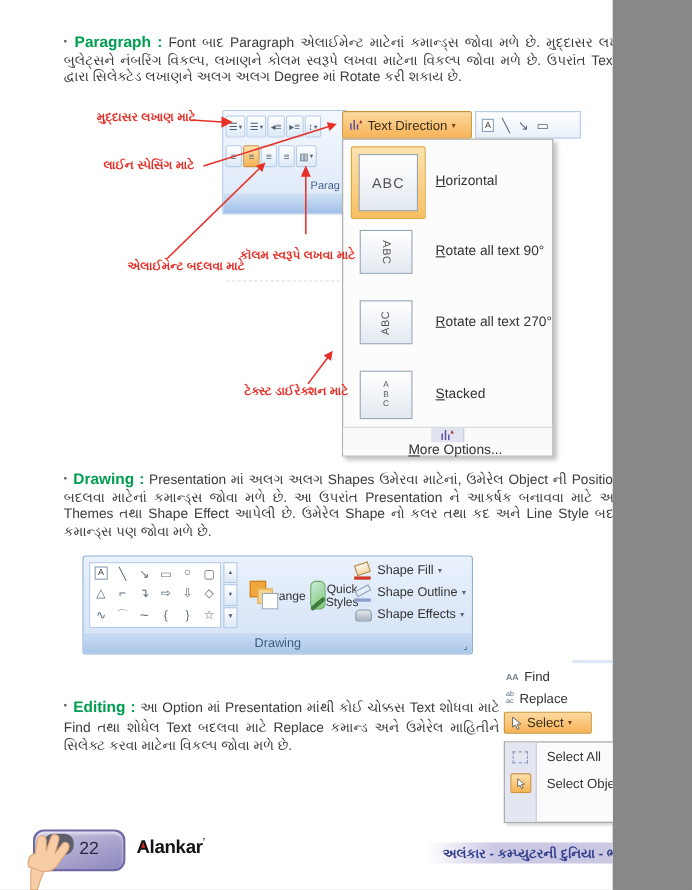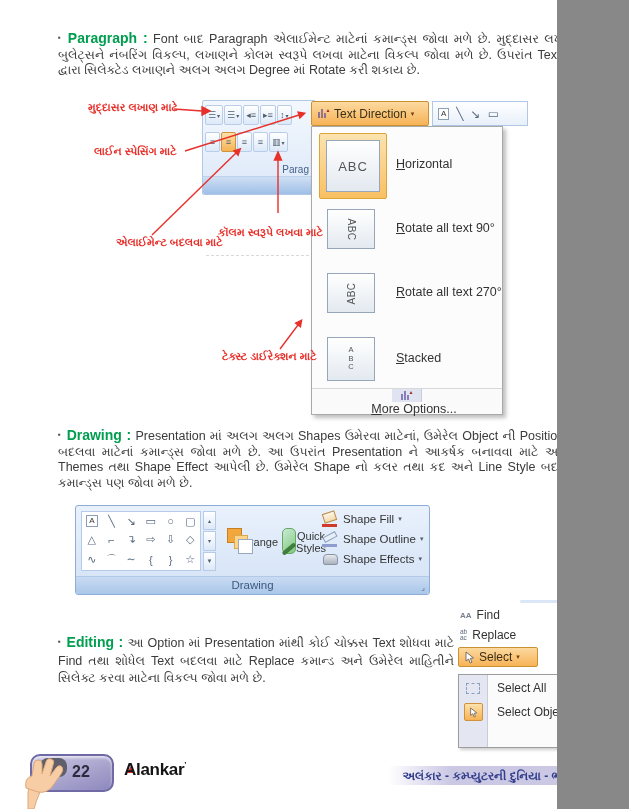--- a/index.html
+++ b/index.html
@@ -102,21 +102,21 @@
   .selobjbox{width:17px;height:16px;background:linear-gradient(#fde2ab,#f6b254);border:1px solid #d0923b;
         border-radius:2px;display:flex;align-items:center;justify-content:center;}
   .panesic{position:relative;width:16px;height:14px;}
   .panesic i{position:absolute;display:block;width:9px;height:9px;border:1px solid #7a86b0;}
   .panesic i.b1{left:0;top:0;background:#aab6e0;}
   .panesic i.b2{left:5px;top:4px;background:#fff;}
   
   .pgbtn{position:absolute;left:30px;top:754px;width:84px;height:38px;
         background:linear-gradient(160deg,#cac7e2,#8d88bd);border:2px solid #6f69a6;border-radius:10px;
         box-shadow:inset 0 2px 3px rgba(255,255,255,.65);box-sizing:border-box;}
-  .pgnum{position:absolute;left:40px;top:7px;font-size:16px;font-weight:bold;color:#2b2b3e;}
+  .pgnum{position:absolute;left:40px;top:7px;font-size:16px;font-weight:normal;color:#2b2b3e;}
   .blob{position:absolute;left:40px;top:758px;width:27px;height:19px;background:#5f5f6b;border-radius:8px;}
   .logo{position:absolute;left:124px;top:760px;font-weight:bold;font-size:17px;color:#141414;letter-spacing:-.3px;}
   .logo .tri{position:absolute;left:1px;top:3px;color:#E02A21;font-size:11px;z-index:0;}
   .logo .txt{position:relative;z-index:1;}
   .logo .mk{font-size:8px;vertical-align:8px;}
   .titlebar{position:absolute;left:388px;top:766px;width:210px;height:19px;
         background:linear-gradient(90deg,rgba(203,200,228,0),#cbc8e4 30%,#cbc8e4);border-radius:3px;
         display:flex;align-items:center;justify-content:center;font-size:12px;font-weight:bold;color:#333e8c;}
   .fold{position:absolute;left:569px;top:758px;width:18px;height:30px;background:#b6b1d8;border-radius:3px;
         transform:rotate(8deg);}

